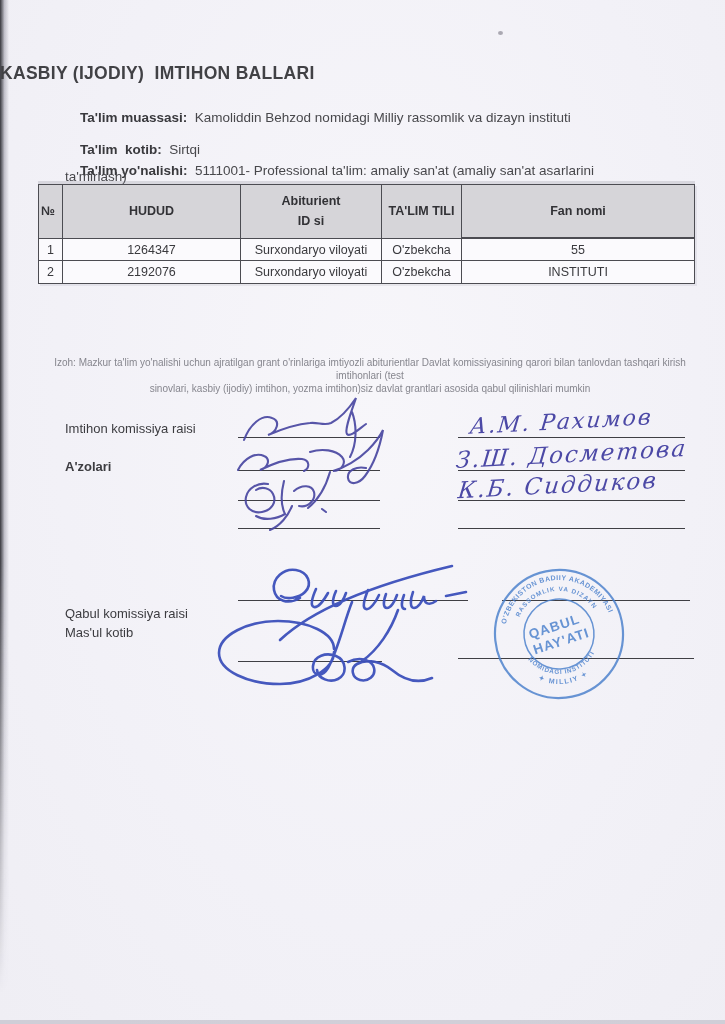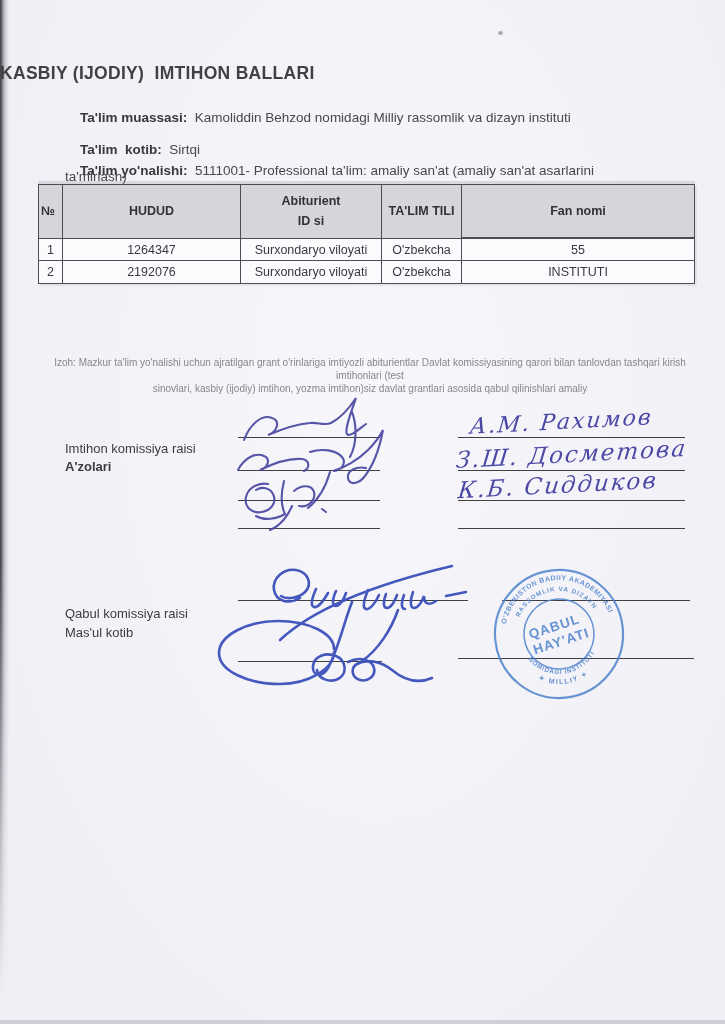--- a/index.html
+++ b/index.html
@@ -37,21 +37,21 @@
   .hc{background:#d6d5d9;font-weight:bold;color:#323236;display:flex;flex-direction:column;align-items:center;justify-content:center;line-height:1.55;}
   .hc.num{align-items:flex-start;padding-left:2px;}
   .fan{padding:0;justify-content:stretch;line-height:normal;}
   .fan .half{flex:1;display:flex;align-items:center;justify-content:center;width:100%;text-align:right;}
   .fan .half:first-child{border-bottom:1px solid #4c4c52;}
   .dc{display:flex;align-items:center;justify-content:center;color:#3a3a3e;}
 
   .note{position:absolute;left:42px;top:356px;width:656px;text-align:center;font-size:10px;line-height:13px;color:#86868e;}
 
   .siglabel{position:absolute;left:65px;font-size:13px;color:#3c3c40;}
-  .l-imtihon{top:441px;} .l-azolari{top:459px;font-weight:bold;} .l-qabul{top:606px;} .l-masul{top:625px;}
+  .l-imtihon{top:421px;} .l-azolari{top:459px;font-weight:bold;} .l-qabul{top:606px;} .l-masul{top:625px;}
   .sline{position:absolute;height:1.4px;background:#3f3f44;}
 
   .hand{
     position:absolute;font-family:"DejaVu Serif", serif;font-style:italic;color:#4c49a6;
     transform:rotate(-3deg) skewX(-9deg);letter-spacing:2px;white-space:pre;
   }
   .n1{left:470px;top:409px;font-size:22px;}
   .n2{left:456px;top:441px;font-size:23px;}
   .n3{left:458px;top:472px;font-size:23px;}
 
@@ -101,21 +101,21 @@
 
     <div class="dc">2</div>
     <div class="dc">2192076</div>
     <div class="dc">Surxondaryo viloyati</div>
     <div class="dc">O'zbekcha</div>
     <div class="dc">INSTITUTI</div>
   </div>
 
   <div class="note">
     <div>Izoh: Mazkur ta'lim yo'nalishi uchun ajratilgan grant o'rinlariga imtiyozli abiturientlar Davlat komissiyasining qarori bilan tanlovdan tashqari kirish imtihonlari (test</div>
-    <div>sinovlari, kasbiy (ijodiy) imtihon, yozma imtihon)siz davlat grantlari asosida qabul qilinishlari amaliy</div>
+    <div>sinovlari, kasbiy (ijodiy) imtihon, yozma imtihon)siz davlat grantlari asosida qabul qilinishlari mumkin</div>
   </div>
 
   <div class="siglabel l-imtihon">Imtihon komissiya raisi</div>
   <div class="siglabel l-azolari">A'zolari</div>
   <div class="siglabel l-qabul">Qabul komissiya raisi</div>
   <div class="siglabel l-masul">Mas'ul kotib</div>
 
   <div class="sline" style="left:238px;top:437px;width:142px;"></div>
   <div class="sline" style="left:238px;top:470px;width:142px;"></div>
   <div class="sline" style="left:238px;top:500px;width:142px;"></div>

